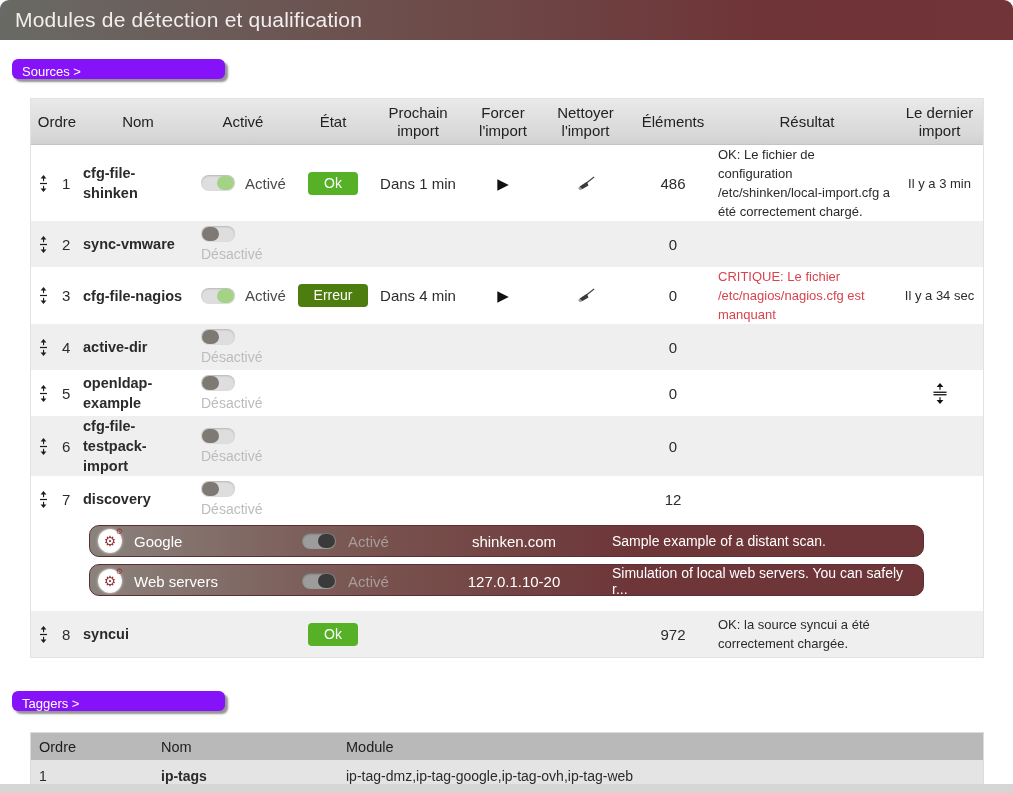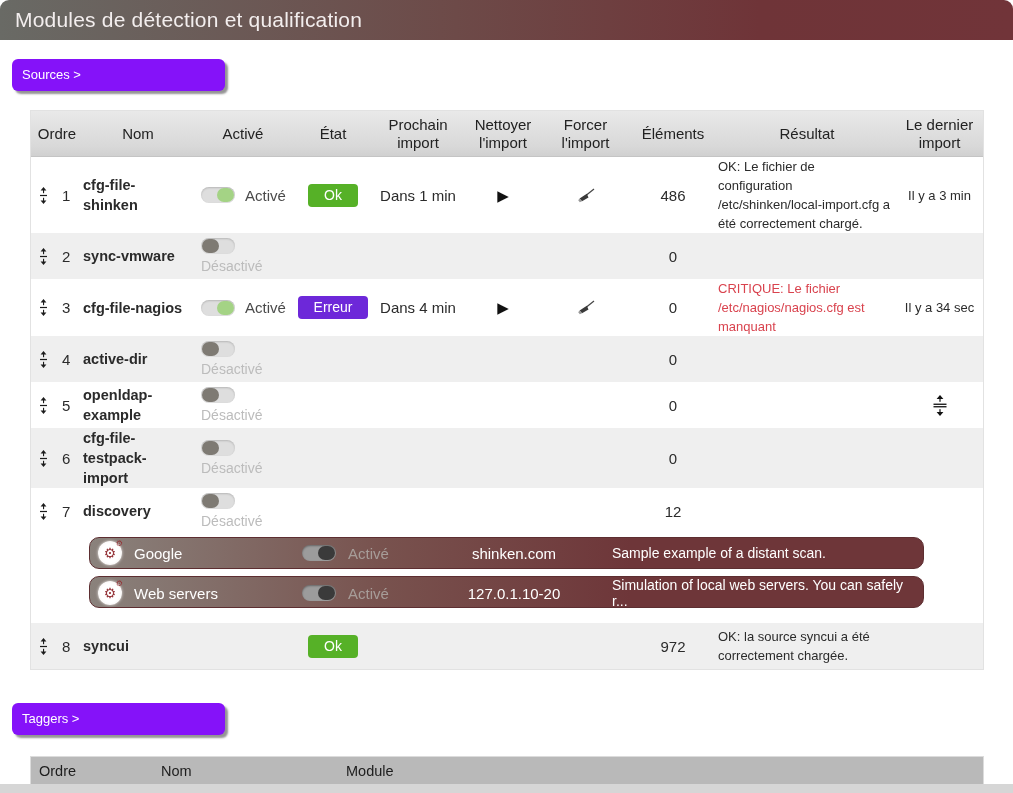--- a/index.html
+++ b/index.html
@@ -9,21 +9,21 @@
   }
   
   .page-header{
     height:40px;border-radius:9px 9px 0 0;
     background:linear-gradient(90deg,#696a65 0%,#6d4a48 45%,#6f3438 75%,#713439 100%);
     display:flex;align-items:center;padding-left:15px;
   }
   .page-header h1{margin:0;font-size:21px;font-weight:400;color:#f3eeee;letter-spacing:.2px;}
   
   .section-btn{
-    display:block;width:213px;height:32px;line-height:24px;margin-left:12px;
+    display:block;width:213px;height:20px;line-height:24px;margin-left:12px;
     background:#8512f9;color:#fff;font-size:13px;text-align:left;padding-left:10px;
     border:none;border-radius:6px;box-shadow:3px 3px 2px rgba(60,60,60,.55);cursor:pointer;
     font-family:inherit;
   }
   .btn-sources{margin-top:19px;}
   .btn-taggers{margin-top:33px;}
   
   .stable{margin:19px 29px 0 30px;border:1px solid #e2e2e2;}
   .sgrid{display:grid;grid-template-columns:52px 110px 100px 80px 90px 80px 85px 90px 178px 1fr;}
   .st-head{
@@ -50,21 +50,21 @@
   .tg{position:relative;display:inline-block;width:34px;height:16px;border-radius:8px;
       background:#dedede;box-shadow:inset 0 1px 2px rgba(0,0,0,.18);flex:none;cursor:pointer;}
   .tg i{position:absolute;top:1px;width:17px;height:14px;border-radius:7px;display:block;}
   .tg.on i{right:1px;background:#a4d385;}
   .tg.off i{left:1px;background:#7e7a73;}
   .tg.dark{background:#9c9c9c;box-shadow:inset 0 1px 2px rgba(0,0,0,.35);}
   .tg.dark i{right:1px;background:#3a3a3a;}
   
   .badge{display:inline-block;padding:3px 16px;border-radius:4px;color:#fff;font-size:14px;line-height:17px;}
   .badge.ok{background:#56b127;}
-  .badge.err{background:#6d28d9;}
+  .badge.err{background:#4d7c0f;}
   .play{font-size:15px;color:#111;cursor:pointer;line-height:1;}
   .iconbtn{cursor:pointer;display:inline-flex;}
   
   .subzone{padding:3px 0 8px 0;background:#fff;}
   .bar{
     display:grid;grid-template-columns:36px 168px 46px 68px 196px 1fr;align-items:center;
     height:30px;margin:0 59px 7px 58px;border-radius:10px;padding:0 12px 0 8px;
     background:linear-gradient(90deg,#8a827c 0%,#78524e 35%,#6e3639 65%,#6e3639 100%);
     border:1px solid #5d2e31;color:#fff;
   }
@@ -99,22 +99,22 @@
 <button class="section-btn btn-sources">Sources &gt;</button>
 
 <div class="stable">
 
   <div class="sgrid st-head">
     <div class="hcell">Ordre</div>
     <div class="hcell">Nom</div>
     <div class="hcell">Activé</div>
     <div class="hcell">État</div>
     <div class="hcell">Prochain import</div>
+    <div class="hcell">Forcer l'import</div>
     <div class="hcell">Nettoyer l'import</div>
-    <div class="hcell">Forcer l'import</div>
     <div class="hcell">Éléments</div>
     <div class="hcell">Résultat</div>
     <div class="hcell">Le dernier import</div>
   </div>
 
   <div class="sgrid srow tall">
     <div class="cell c-ordre">
       <span class="iconbtn">
           <svg width="9" height="17" viewBox="0 0 9 17">
             <path d="M4.5 0 L7.4 3.6 H1.6 Z" fill="#1c1c1c"></path>

